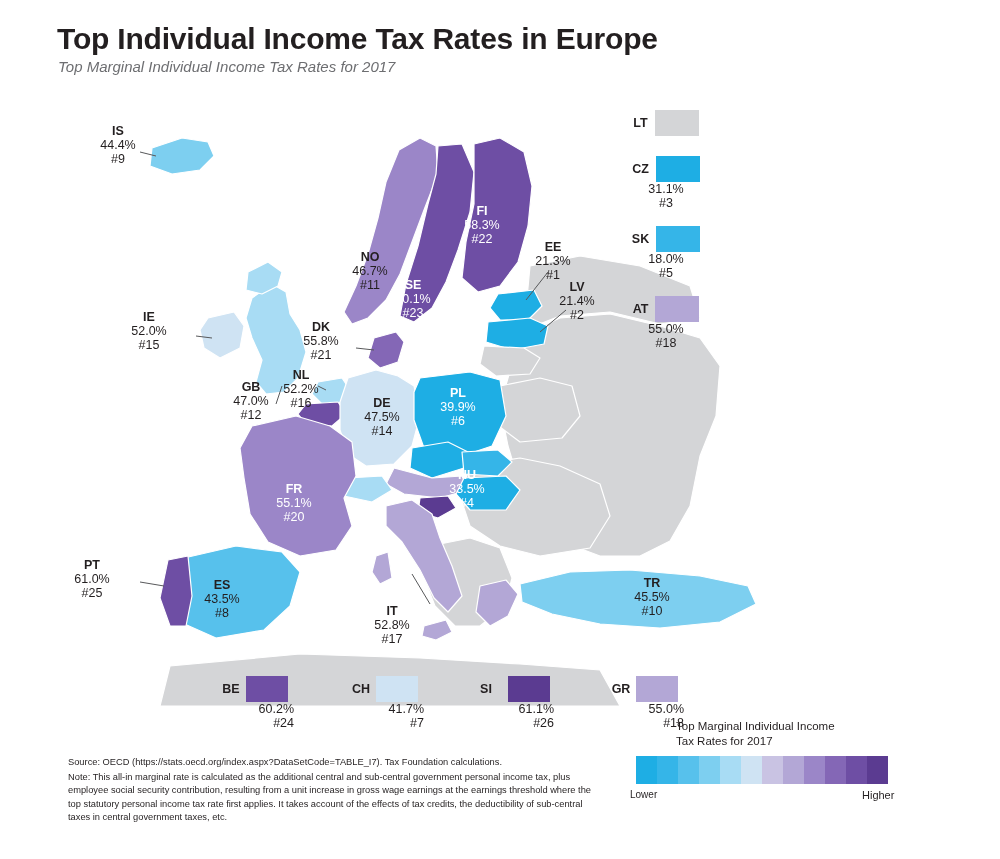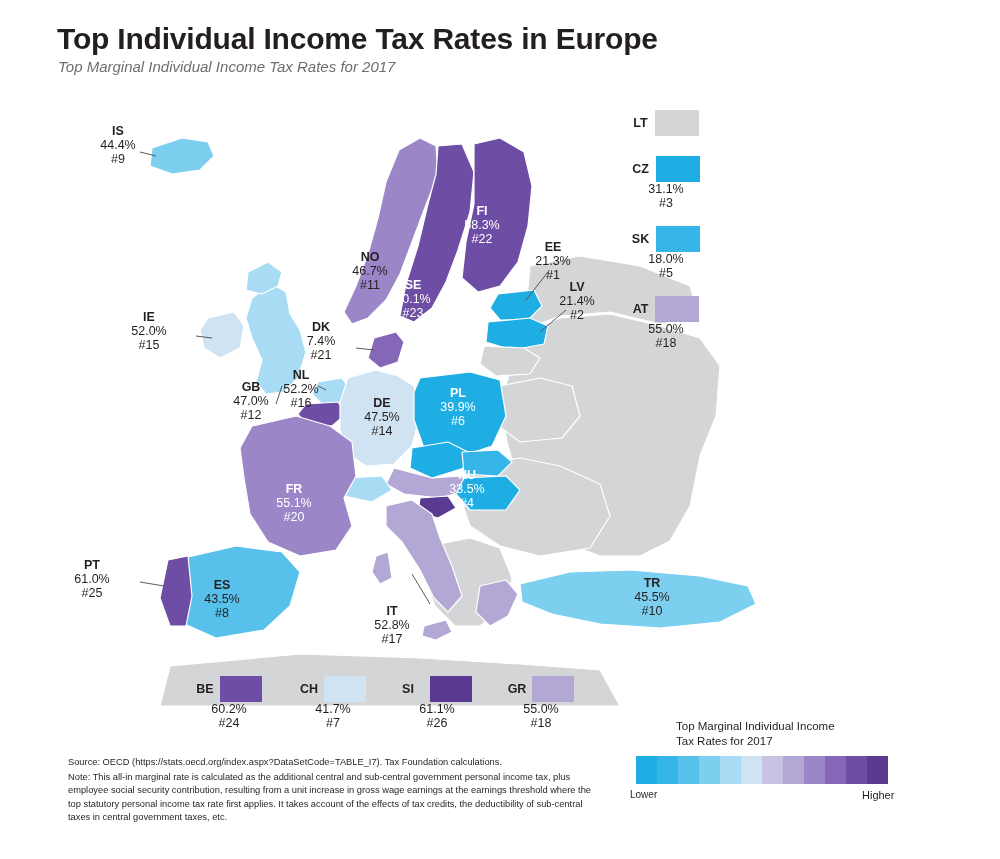--- a/index.html
+++ b/index.html
@@ -44,21 +44,21 @@
   .side-item{position:absolute;text-align:center;font-size:12.5px;line-height:1.14;}
   .side-item .sw{width:44px;height:26px;display:block;margin:0 auto 2px auto;}
   .side-item .cc{font-weight:bold;}
   .side-row{display:flex;align-items:center;justify-content:center;gap:7px;}
 
   
   .bottom-legend{
     position:absolute;left:190px;top:676px;width:540px;
     display:flex;gap:26px;justify-content:flex-start;
   }
-  .bl-item{width:78px;text-align:center;font-size:12.5px;line-height:1.15;}
+  .bl-item{width:78px;text-align:right;font-size:12.5px;line-height:1.15;margin-left:26px;}
   .bl-item .sw{width:42px;height:26px;margin:0 auto 3px auto;display:block;}
   .bl-item .cc{font-weight:bold;}
 
   
   .source{
     position:absolute;left:68px;top:756px;width:530px;
     font-size:9.3px;line-height:1.42;color:#231f20;
   }
   .source .ln1{margin-bottom:2px;}
 
@@ -202,21 +202,21 @@
     </div>
 
     <div class="lbl dark" style="left:548px;top:194px;width:58px;">
       <span class="cc">LV</span><br>
       <span>21.4%</span><br>
       <span>#2</span>
     </div>
 
     <div class="lbl dark" style="left:292px;top:234px;width:58px;">
       <span class="cc">DK</span><br>
-      <span>7.4%</span><br>
+      <span>55.8%</span><br>
       <span>#21</span>
     </div>
 
     <div class="lbl dark" style="left:120px;top:224px;width:58px;">
       <span class="cc">IE</span><br>
       <span>52.0%</span><br>
       <span>#15</span>
     </div>
 
     <div class="lbl dark" style="left:222px;top:294px;width:58px;">

